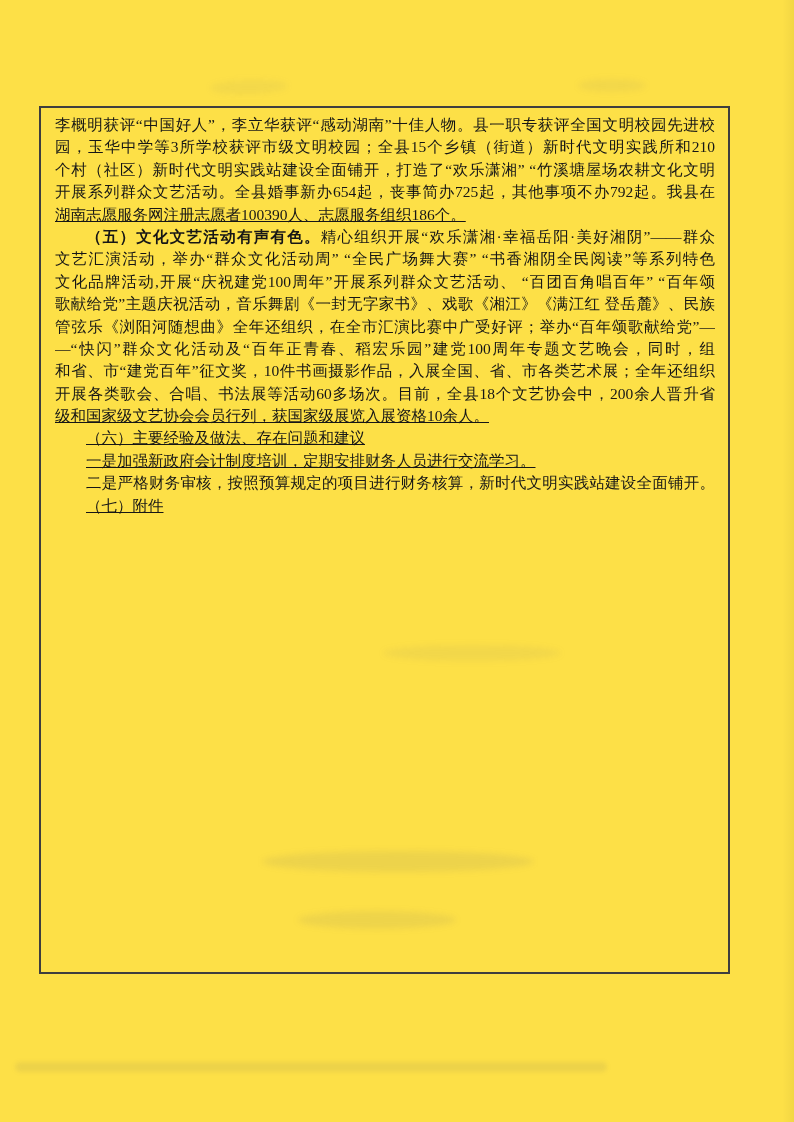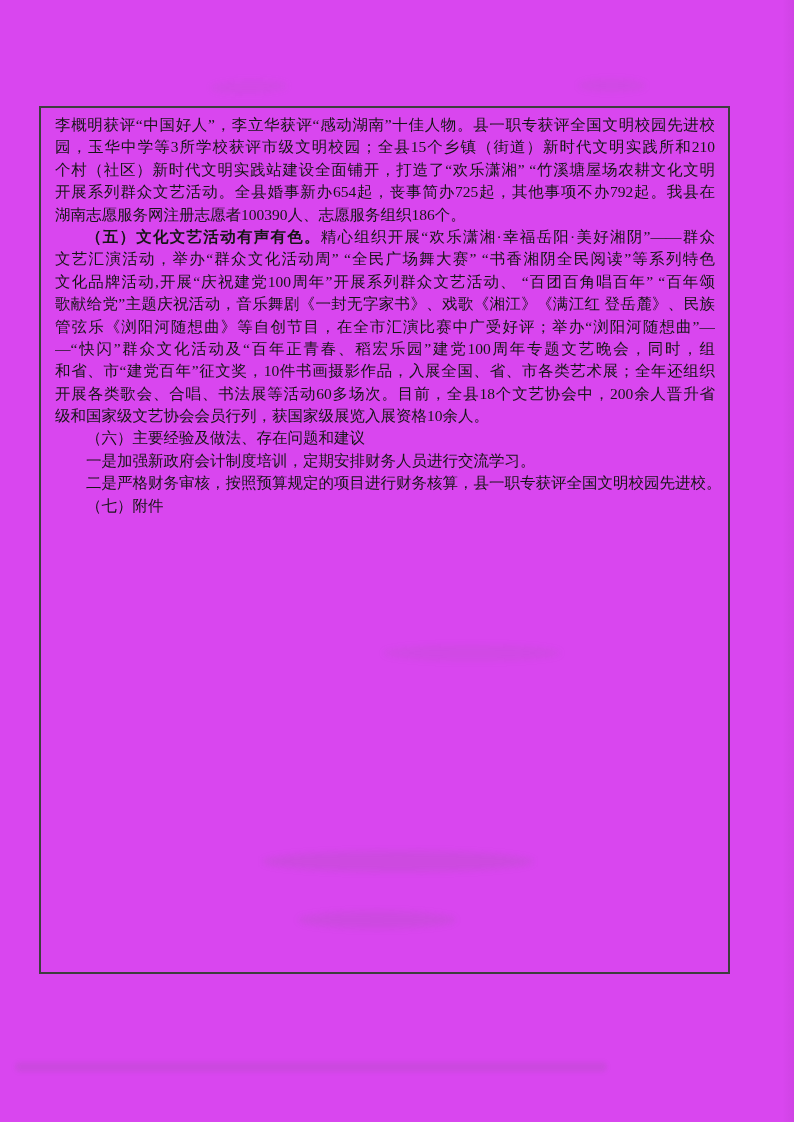--- a/index.html
+++ b/index.html
@@ -3,21 +3,21 @@
 <meta charset="utf-8">
 <style>
   * { margin:0; padding:0; box-sizing:border-box; }
   html, body { width:794px; height:1122px; }
   body {
     position:relative;
     background:#fdfdfc;
     font-family:"Liberation Serif","DejaVu Serif",serif;
     overflow:hidden;
   }
-  .page { position:absolute; inset:0; background:#d946ef; }
+  .page { position:absolute; inset:0; background:#fde047; }
   .edge-shade {
     position:absolute; top:0; right:0; width:12px; height:100%;
     background:linear-gradient(to right, rgba(0,0,0,0), rgba(0,0,0,0.045));
   }
   .content-box {
     position:absolute;
     left:39px; top:106px;
     width:691px; height:868px;
     border:2px solid #3e3e3e;
     padding:6px 13px 0 14px;
@@ -26,21 +26,21 @@
     font-size:15.5px;
     line-height:22.4px;
     height:22.4px;
     color:#161616;
     text-align:justify;
     text-align-last:justify;
     text-justify:inter-character;
     white-space:nowrap;
     overflow:hidden;
   }
-  .line.last { text-align-last:left; }
+  .line.last { text-align-last:left;text-decoration:underline; }
   .line.indent { text-indent:2em; }
   .lead {
     font-weight:700;
     font-family:"Liberation Sans","DejaVu Sans",sans-serif;
     margin-top:22px;
   }
   .smudge {
     position:absolute;
     border-radius:50%;
     filter:blur(3px);
@@ -64,28 +64,28 @@
   <div class="content-box">
     <div class="line">李概明获评“中国好人”，李立华获评“感动湖南”十佳人物。县一职专获评全国文明校园先进校</div>
     <div class="line">园，玉华中学等3所学校获评市级文明校园；全县15个乡镇（街道）新时代文明实践所和210</div>
     <div class="line">个村（社区）新时代文明实践站建设全面铺开，打造了“欢乐潇湘” “竹溪塘屋场农耕文化文明</div>
     <div class="line">开展系列群众文艺活动。全县婚事新办654起，丧事简办725起，其他事项不办792起。我县在</div>
     <div class="line last">湖南志愿服务网注册志愿者100390人、志愿服务组织186个。</div>
     <div class="line indent"><span class="lead">（五）文化文艺活动有声有色。</span><span>精心组织开展“欢乐潇湘·幸福岳阳·美好湘阴”——群众</span></div>
     <div class="line">文艺汇演活动，举办“群众文化活动周” “全民广场舞大赛” “书香湘阴全民阅读”等系列特色</div>
     <div class="line">文化品牌活动,开展“庆祝建党100周年”开展系列群众文艺活动、 “百团百角唱百年” “百年颂</div>
     <div class="line">歌献给党”主题庆祝活动，音乐舞剧《一封无字家书》、戏歌《湘江》《满江红 登岳麓》、民族</div>
-    <div class="line">管弦乐《浏阳河随想曲》等自创节目，在全市汇演比赛中广受好评；举办“浏阳河随想曲”—</div>
+    <div class="line">管弦乐《浏阳河随想曲》全年还组织，在全市汇演比赛中广受好评；举办“百年颂歌献给党”—</div>
     <div class="line">—“快闪”群众文化活动及“百年正青春、稻宏乐园”建党100周年专题文艺晚会，同时，组</div>
     <div class="line">和省、市“建党百年”征文奖，10件书画摄影作品，入展全国、省、市各类艺术展；全年还组织</div>
     <div class="line">开展各类歌会、合唱、书法展等活动60多场次。目前，全县18个文艺协会中，200余人晋升省</div>
     <div class="line last">级和国家级文艺协会会员行列，获国家级展览入展资格10余人。</div>
     <div class="line indent last">（六）主要经验及做法、存在问题和建议</div>
     <div class="line indent last">一是加强新政府会计制度培训，定期安排财务人员进行交流学习。</div>
-    <div class="line indent">二是严格财务审核，按照预算规定的项目进行财务核算，县一职专获评全国文明校园先进校。</div>
+    <div class="line indent">二是严格财务审核，按照预算规定的项目进行财务核算，新时代文明实践站建设全面铺开。</div>
     <div class="line indent last">（七）附件</div>
   </div>
 
   <div class="smudge ghost-1"></div>
   <div class="smudge ghost-2"></div>
   <div class="smudge ghost-3"></div>
   <div class="smudge streak-bottom"></div>
 
   <div class="edge-shade"></div>
 </div>

